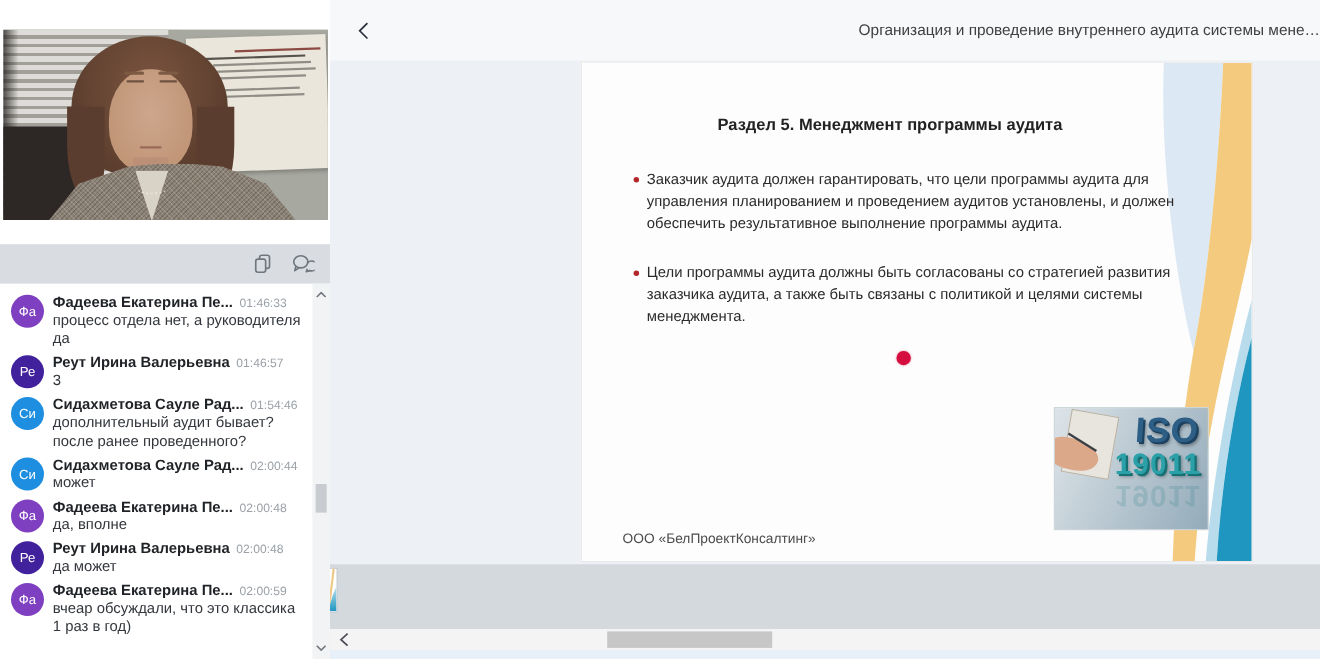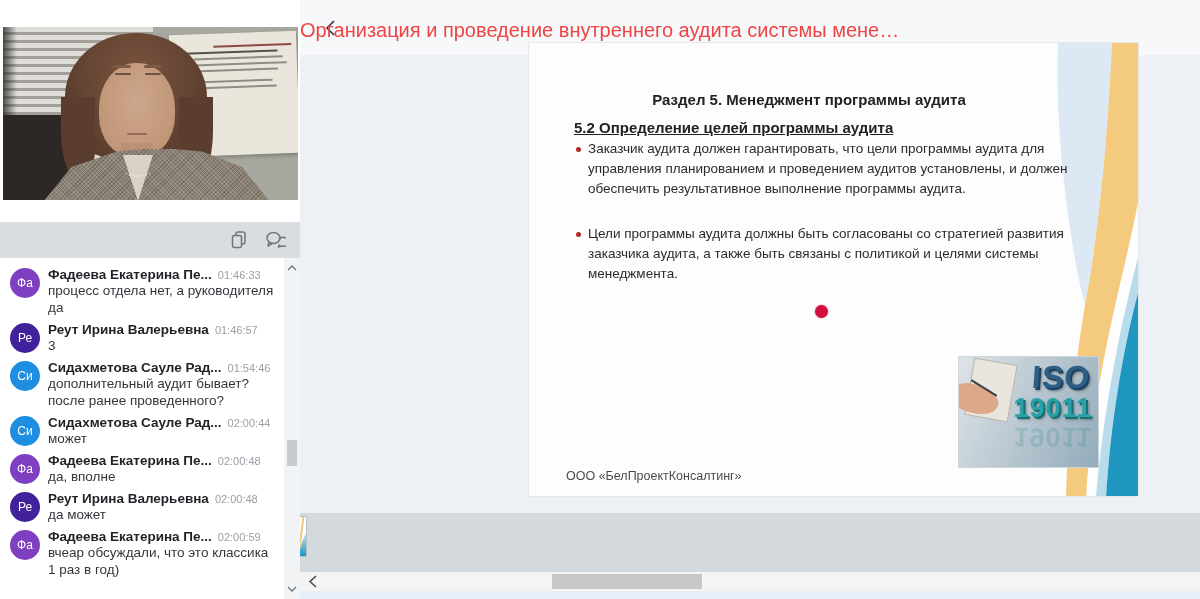--- a/index.html
+++ b/index.html
@@ -59,24 +59,24 @@
   
   .chat-sb { position:absolute; right:0; top:258px; width:16px; height:341px; background:#f2f3f4; }
   .chat-sb .sb-arrow { position:absolute; left:0; width:16px; height:16px; display:flex; align-items:center; justify-content:center; cursor:pointer; }
   .chat-sb .sb-up { top:2px; } .chat-sb .sb-down { bottom:2px; }
   .chat-sb .sb-thumb { position:absolute; left:3px; top:182px; width:10px; height:26px; background:#c8ccd1; cursor:pointer; }
 
   
   #right-panel { position:absolute; left:300px; top:0; width:900px; height:599px; background:#edf1f6; }
   .pres-header { position:absolute; left:0; top:0; width:900px; height:55px; background:#f6f8fa; }
   .back-btn { position:absolute; left:22px; top:18px; width:20px; height:20px; cursor:pointer; }
-  .pres-title { position:absolute; left:0; top:19px; width:100%; text-align:left; font-size:20px; color:#ef4444; }
-
-  
-  .slide { position:absolute; left:228px; top:42px; width:611px; height:455px; background:#fdfdfd; border:1px solid #e8e8e8; overflow:hidden; }
+  .pres-title { position:absolute; left:0; top:19px; width:100%; text-align:right; font-size:14px; color:#404040; }
+
+  
+  .slide { position:absolute; left:228px; top:56px; width:611px; height:455px; background:#fdfdfd; border:1px solid #e8e8e8; overflow:hidden; }
   .swoosh { position:absolute; right:0; top:0; width:110px; height:455px; }
   .slide-title { position:absolute; left:0; top:48px; width:560px; text-align:center; font-weight:bold; font-size:15px; color:#222; }
   .slide-heading { position:absolute; left:45px; top:76px; font-weight:bold; font-size:15px; color:#222; text-decoration:underline; }
   .slide-bullets { position:absolute; left:47px; top:96px; width:505px; list-style:none; }
   .slide-bullets li { position:relative; padding-left:12px; font-size:13.5px; color:#2b2b2b; line-height:20px; margin-bottom:25px; }
   .slide-bullets li::before { content:""; position:absolute; left:0; top:8px; width:5px; height:5px; border-radius:50%; background:#b3262a; }
   .slide-footer { position:absolute; left:37px; top:414px; font-size:12.5px; color:#4c4c4c;margin-top:12px; }
   .laser-dot { position:absolute; left:286px; top:262px; width:13px; height:13px; border-radius:50%; background:#d40f3f; box-shadow:0 0 2px rgba(212,15,63,.6); }
 
   
@@ -266,21 +266,20 @@
 
     <section class="slide">
       <svg class="swoosh" viewBox="0 0 110 455" preserveAspectRatio="none">
         <path d="M30,0 L84,0 C80,95 70,195 57,262 C44,215 26,95 30,0 Z" fill="#dce9f5"></path>
         <path d="M84,0 L110,0 L110,160 C92,250 66,330 58,455 L38,455 C40,385 48,315 57,262 C70,195 80,95 84,0 Z" fill="#f4ca7e"></path>
         <path d="M110,215 C90,290 74,380 68,455 L78,455 C82,385 94,310 110,250 Z" fill="#b8dcec"></path>
         <path d="M110,250 C94,310 82,385 78,455 L110,455 Z" fill="#1e96c0"></path>
       </svg>
 
       <div class="slide-title">Раздел 5. Менеджмент программы аудита</div>
-      <div class="slide-heading">5.2 Определение целей программы аудита</div>
       <ul class="slide-bullets">
           <li>Заказчик аудита должен гарантировать, что цели программы аудита для управления планированием и проведением аудитов установлены, и должен обеспечить результативное выполнение программы аудита.</li>
           <li>Цели программы аудита должны быть согласованы со стратегией развития заказчика аудита, а также быть связаны с политикой и целями системы менеджмента.</li>
         </ul>
 
       <div class="iso-img">
         <div class="iso-clip"></div>
         <div class="iso-hand"></div>
         <div class="iso-pen"></div>
         <div class="iso-txt1">ISO</div>

